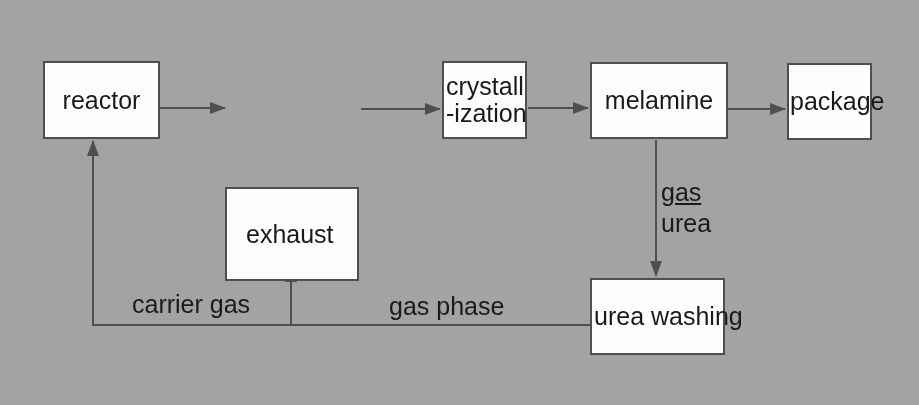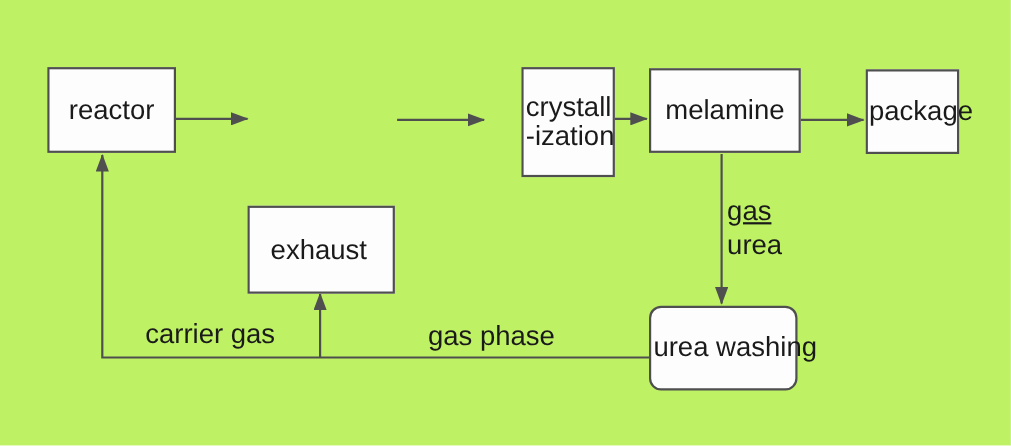--- a/index.html
+++ b/index.html
@@ -4,21 +4,21 @@
 <style>
   html, body {
     margin: 0;
     padding: 0;
     background: #ffffff;
   }
   #canvas {
     position: relative;
     width: 919px;
     height: 405px;
-    background: #bef264;
+    background: #a3a3a3;
     font-family: "Liberation Sans", "DejaVu Sans", sans-serif;
     color: #1a1a1a;
     overflow: hidden;
   }
   #edge-layer {
     position: absolute;
     left: 0;
     top: 0;
     width: 919px;
     height: 405px;
@@ -45,25 +45,25 @@
   .edge-label {
     position: absolute;
     font-size: 25px;
     line-height: 25px;
     white-space: nowrap;
   }
 
   
   #node-reactor         { left: 43px;  top: 61px;  width: 117px; height: 78px; }
   #node-hot-gas         { left: 226px; top: 61px;  width: 134px; height: 78px; padding-left: 18px; }
-  #node-crystallization { left: 442px; top: 61px;  width: 85px;  height: 100px; padding-left: 2px; margin-left: 32px; }
+  #node-crystallization { left: 442px; top: 61px;  width: 85px;  height: 78px; padding-left: 2px; }
   #node-melamine        { left: 590px; top: 62px;  width: 138px; height: 77px; }
   #node-package         { left: 787px; top: 63px;  width: 85px;  height: 77px; padding-left: 1px; text-align: center; }
-  #node-exhaust         { left: 225px; top: 187px; width: 134px; height: 80px; padding-left: 19px; }
-  #node-urea-washing    { left: 590px; top: 278px; width: 135px; height: 77px; padding-left: 2px; border-radius: 11px; }
+  #node-exhaust         { left: 225px; top: 187px; width: 134px; height: 94px; padding-left: 19px; }
+  #node-urea-washing    { left: 590px; top: 278px; width: 135px; height: 77px; padding-left: 2px; }
 
   
   #label-gas-down-1  { left: 661px; top: 180px; text-decoration: underline; }
   #label-gas-down-2  { left: 661px; top: 211px; }
   #label-carrier-gas { left: 132px; top: 292px; }
   #label-gas-return  { left: 389px; top: 294px; }
 </style>
 </head>
 <body>
 

